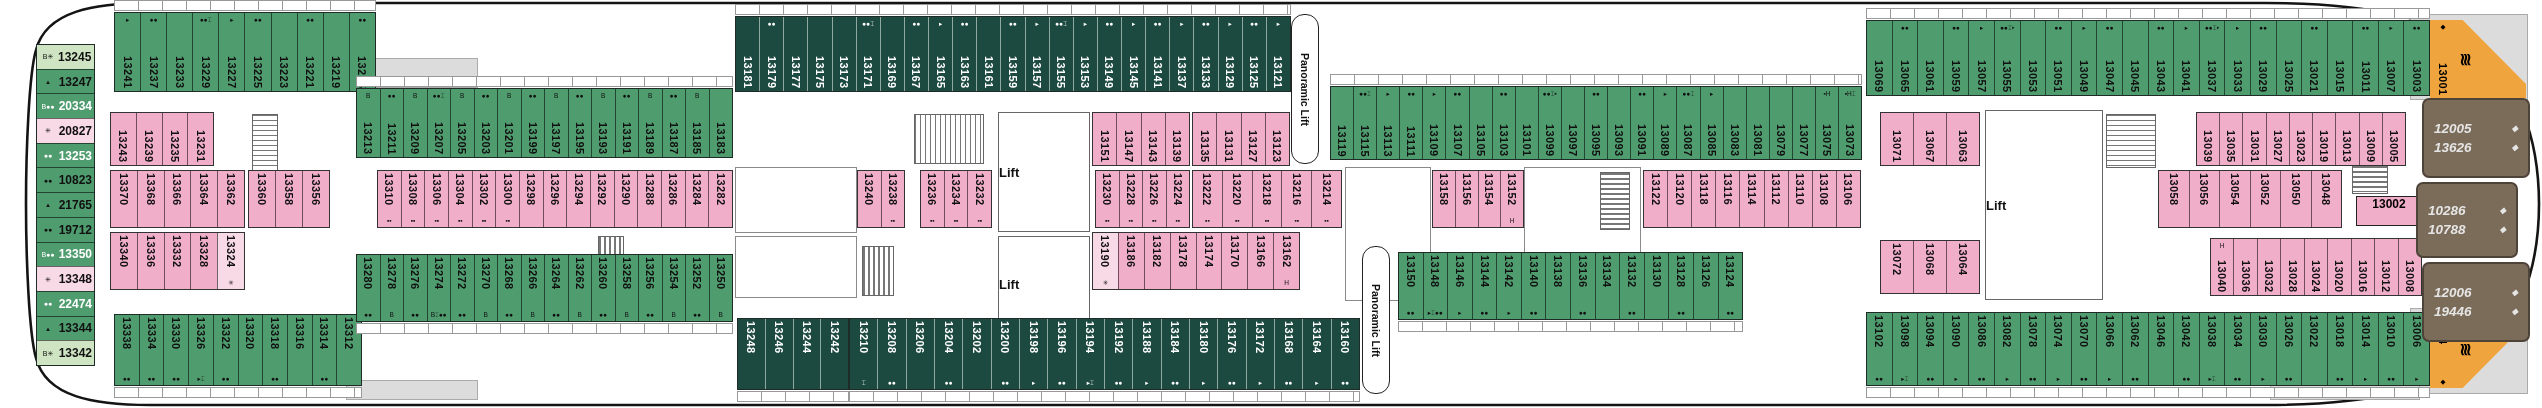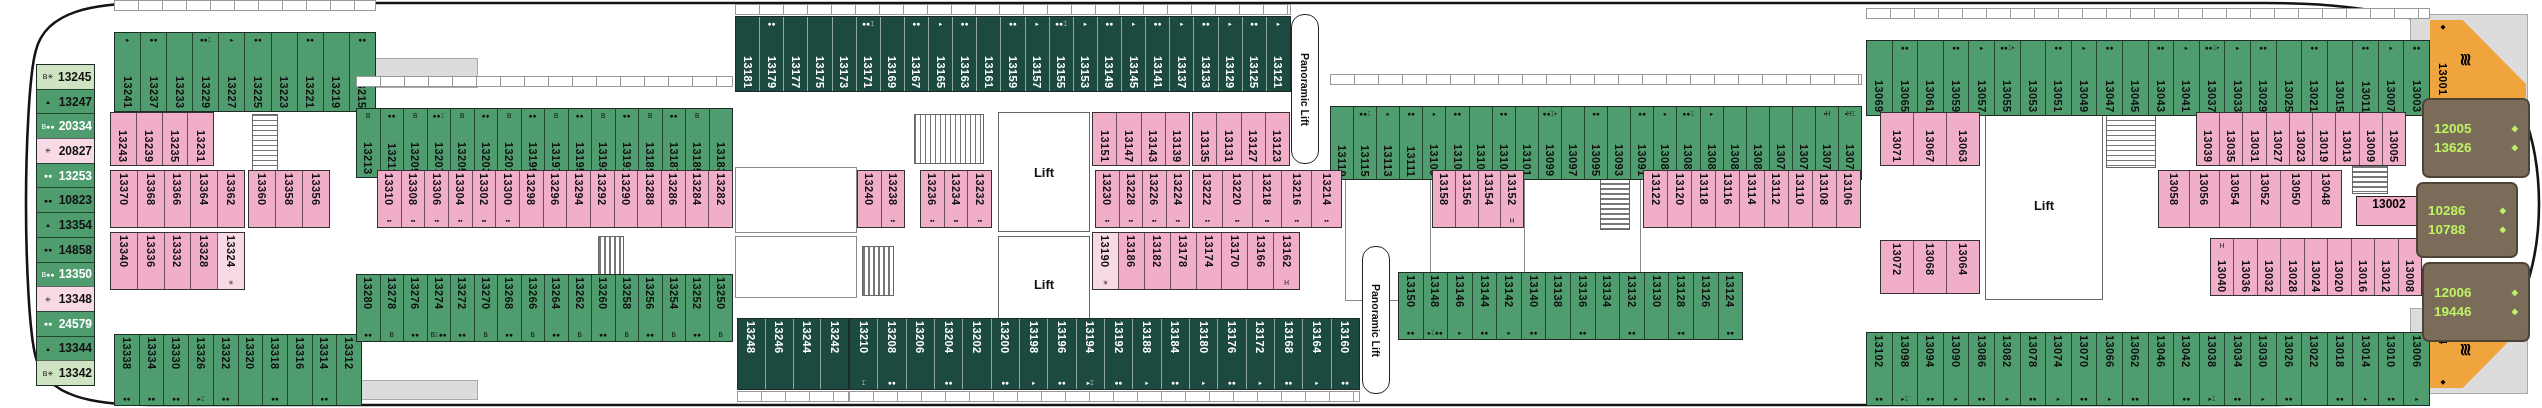--- a/index.html
+++ b/index.html
@@ -2,21 +2,21 @@
 <html style="--green: #4f9c6f; --teal: #1c4a41; --pink: #f1aec8; --lightpink: #f8d9e6; --lightgreen: #cfe4c2; --orange: #f0a43e; --brown: #7b6c59; --gray: #dcdcdc;"><head>
 <meta charset="utf-8">
 <style>
   html,body{margin:0;padding:0;background:#fff;}
   .plan{position:relative;width:2542px;height:408px;background:#fff;overflow:hidden;
         font-family:"Liberation Sans",sans-serif;}
   .hull{position:absolute;left:0;top:0;}
   #layers{position:absolute;left:0;top:0;width:100%;height:100%;}
   .g{position:absolute;box-sizing:border-box;}
   .cabins{display:flex;border:1.3px solid #1e2b26;}
-  .col-green{background:var(--green);margin-top:20px;}
+  .col-green{background:var(--green);}
   .col-teal{background:var(--teal);}
   .col-pink{background:var(--pink);}
   .col-lightpink{background:var(--lightpink);}
   .col-lightgreen{background:var(--lightgreen);}
   .cabins.col-pink,.cabins.col-lightpink{border-color:#333;}
   .cabin{flex:1 1 0;min-width:0;display:flex;flex-direction:column;align-items:center;
          justify-content:space-between;padding:2px 0;color:#101010;overflow:hidden;}
   .cabin+.cabin{border-left:1px solid rgba(0,0,0,.55);}
   .cabins.col-teal>.cabin+.cabin{border-left-color:#8fa8a0;}
   .cabins.horiz{flex-direction:column;}
@@ -28,29 +28,29 @@
   .hnum{font-weight:700;font-size:12px;white-space:nowrap;}
   .mk{min-height:9px;font-size:6.5px;line-height:9px;text-align:center;white-space:nowrap;}
   .horiz .mk{min-height:0;min-width:14px;font-size:7px;}
   .strip{position:absolute;height:11px;border:1px solid #999;background:
          repeating-linear-gradient(90deg,#fff 0 23px,#999 23px 24px);box-sizing:border-box;}
   .block{background:#fff;border:1.2px solid #8a8a8a;}
   .gray{background:var(--gray);border:1px solid #aaa;}
   .stairs{background:#fff;border:1.3px solid #666;}
   .sv{background-image:repeating-linear-gradient(180deg,#777 0 1.5px,transparent 1.5px 5px);}
   .sh{background-image:repeating-linear-gradient(90deg,#777 0 1.5px,transparent 1.5px 5px);}
-  .lift{background:#fff;border:1.3px solid #666;display:flex;align-items:center;justify-content:center;}
+  .lift{background:#fff;border:1.3px solid #666;display:flex;align-items:center;justify-content:flex-start;}
   .liftlabel{font-weight:600;font-size:13px;color:#111;}
   .panolift{background:#fff;border:1.6px solid #222;border-radius:13px;display:flex;
             align-items:center;justify-content:center;}
   .panolabel{writing-mode:vertical-rl;text-orientation:sideways;font-weight:600;font-size:10.5px;color:#111;white-space:nowrap;}
   .suites{background:var(--brown);border:2px solid #4e4338;border-radius:7px;display:flex;
           flex-direction:column;justify-content:center;gap:4px;padding:4px 2px;}
-  .srow{display:flex;justify-content:space-between;align-items:center;color:#bef264;
-        font-weight:700;font-size:13.5px;padding:0 8px;}
+  .srow{display:flex;justify-content:space-between;align-items:center;color:#e5e5e5;
+        font-weight:700;font-size:13.5px;padding:0 8px;font-style:italic;}
   .sdia{font-size:8px;}
   .bow{background:var(--orange);display:flex;align-items:stretch;}
   .bow.top{clip-path:polygon(0 0,34% 0,100% 82%,100% 100%,0 100%);}
   .bow.bottom{clip-path:polygon(0 0,100% 0,100% 18%,34% 100%,0 100%);}
   .bowcell{display:flex;flex-direction:column;align-items:center;justify-content:space-between;
            padding:2px 0;width:26px;}
   .waves{align-self:center;font-size:17px;font-weight:700;transform:rotate(90deg);margin-left:2px;}
   .cabin1{background:var(--pink);border:1.2px solid #222;display:flex;align-items:flex-start;justify-content:center;}
 </style>
 </head>
@@ -109,37 +109,37 @@
         <div class="cabin light">
           <span class="mk">●●</span>
           <span class="hnum">13253</span>
         </div>
         <div class="cabin">
           <span class="mk">●●</span>
           <span class="hnum">10823</span>
         </div>
         <div class="cabin">
           <span class="mk">▴</span>
-          <span class="hnum">13354</span>
-        </div>
-        <div class="cabin">
-          <span class="mk">●●</span>
-          <span class="hnum">14858</span>
+          <span class="hnum">21765</span>
+        </div>
+        <div class="cabin">
+          <span class="mk">●●</span>
+          <span class="hnum">19712</span>
         </div>
         <div class="cabin light">
           <span class="mk">B●●</span>
           <span class="hnum">13350</span>
         </div>
         <div class="cabin col-lightpink">
           <span class="mk">✳</span>
           <span class="hnum">13348</span>
         </div>
         <div class="cabin light">
           <span class="mk">●●</span>
-          <span class="hnum">24579</span>
+          <span class="hnum">22474</span>
         </div>
         <div class="cabin">
           <span class="mk">▴</span>
           <span class="hnum">13344</span>
         </div>
         <div class="cabin col-lightgreen">
           <span class="mk">B✳</span>
           <span class="hnum">13342</span>
         </div>
       </div>

